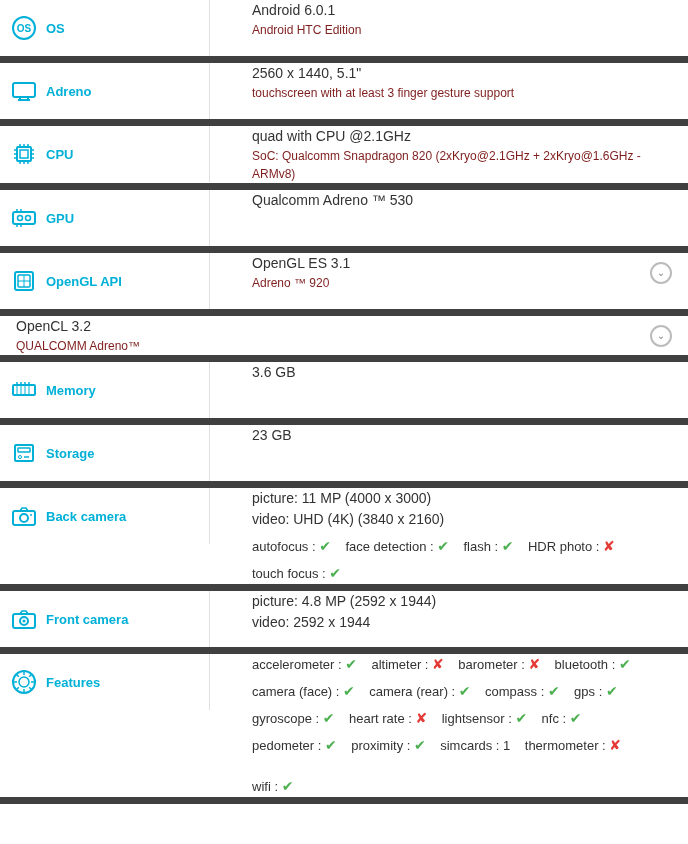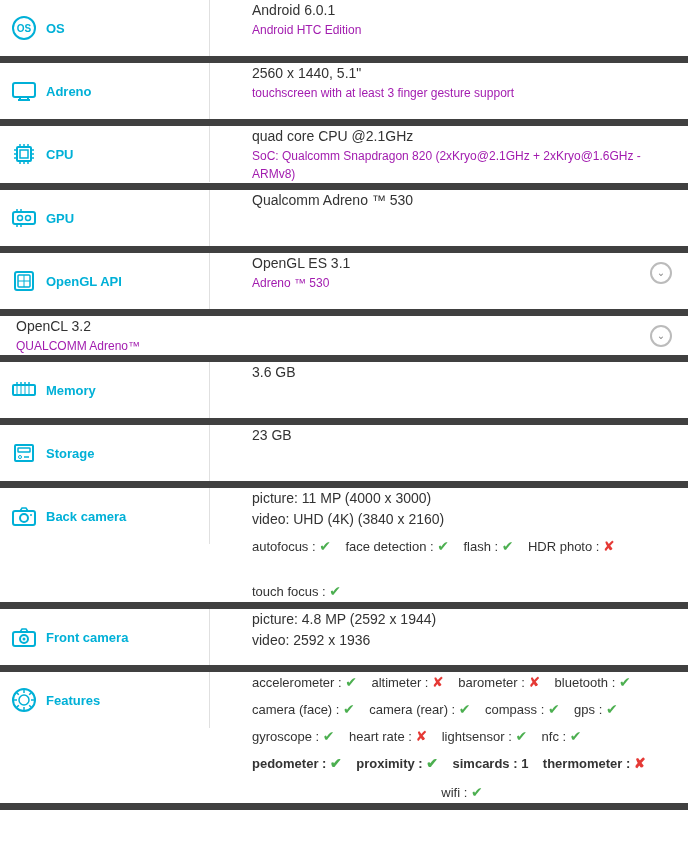--- a/index.html
+++ b/index.html
@@ -46,21 +46,21 @@
       color: #333;
       line-height: 1.5;
       position: relative;
     }
     .spec-value .main-val {
       font-size: 14px;
       color: #333;
     }
     .spec-value .sub-val {
       font-size: 12px;
-      color: #a21caf;
+      color: #7f1d1d;
     }
     .check {
       color: #4caf50;
       font-size: 14px;
     }
     .cross {
       color: #e53935;
       font-size: 14px;
     }
     .dropdown-icon {
@@ -144,21 +144,21 @@
           <line x1="3" y1="13" x2="6" y2="13" stroke="#00b0d7" stroke-width="1.5"></line>
           <line x1="3" y1="17" x2="6" y2="17" stroke="#00b0d7" stroke-width="1.5"></line>
           <line x1="20" y1="9" x2="23" y2="9" stroke="#00b0d7" stroke-width="1.5"></line>
           <line x1="20" y1="13" x2="23" y2="13" stroke="#00b0d7" stroke-width="1.5"></line>
           <line x1="20" y1="17" x2="23" y2="17" stroke="#00b0d7" stroke-width="1.5"></line>
         </svg>
       </span>
       <span class="spec-label-text">CPU</span>
     </div>
     <div class="spec-value">
-      <div class="main-val">quad core CPU @2.1GHz</div>
+      <div class="main-val">quad with CPU @2.1GHz</div>
       <div class="sub-val">SoC: Qualcomm Snapdragon 820 (2xKryo@2.1GHz + 2xKryo@1.6GHz - ARMv8)</div>
     </div>
   </div>
 
   <div class="spec-row">
     <div class="spec-label">
       <span class="spec-icon">
         <svg viewBox="0 0 26 26" fill="none">
           <rect x="2" y="7" width="22" height="12" rx="2" stroke="#00b0d7" stroke-width="2" fill="none"></rect>
           <circle cx="9" cy="13" r="2.5" stroke="#00b0d7" stroke-width="1.5" fill="none"></circle>
@@ -183,21 +183,21 @@
           <rect x="4" y="4" width="18" height="18" rx="2" stroke="#00b0d7" stroke-width="2" fill="none"></rect>
           <rect x="7" y="7" width="12" height="12" rx="1" stroke="#00b0d7" stroke-width="1.5" fill="none"></rect>
           <line x1="7" y1="13" x2="19" y2="13" stroke="#00b0d7" stroke-width="1"></line>
           <line x1="13" y1="7" x2="13" y2="19" stroke="#00b0d7" stroke-width="1"></line>
         </svg>
       </span>
       <span class="spec-label-text">OpenGL API</span>
     </div>
     <div class="spec-value" style="padding-right:50px;">
       <div class="main-val">OpenGL ES 3.1</div>
-      <div class="sub-val">Adreno ™ 530</div>
+      <div class="sub-val">Adreno ™ 920</div>
       <div class="dropdown-icon">⌄</div>
     </div>
   </div>
 
   <div class="spec-row">
     <div class="spec-value" style="padding-right:50px;">
       <div class="main-val">OpenCL 3.2</div>
       <div class="sub-val">QUALCOMM Adreno™</div>
       <div class="dropdown-icon">⌄</div>
     </div>
@@ -263,42 +263,42 @@
         &nbsp;&nbsp;
         <span>face detection :</span>
         <span class="check"> ✔</span>
         &nbsp;&nbsp;
         <span>flash :</span>
         <span class="check"> ✔</span>
         &nbsp;&nbsp;
         <span>HDR photo :</span>
         <span class="cross"> ✘</span>
       </div>
-      <div style="margin-top:24px;">
+      <div style="margin-top:6px;">
         <span>touch focus :</span>
         <span class="check"> ✔</span>
       </div>
     </div>
   </div>
 
   <div class="spec-row">
     <div class="spec-label">
       <span class="spec-icon">
         <svg viewBox="0 0 26 26" fill="none">
           <rect x="2" y="8" width="22" height="14" rx="2" stroke="#00b0d7" stroke-width="2" fill="none"></rect>
           <circle cx="13" cy="15" r="4" stroke="#00b0d7" stroke-width="2" fill="none"></circle>
           <circle cx="13" cy="15" r="1.5" fill="#00b0d7"></circle>
           <path d="M9 8 L11 5 L15 5 L17 8" stroke="#00b0d7" stroke-width="1.5" fill="none"></path>
         </svg>
       </span>
       <span class="spec-label-text">Front camera</span>
     </div>
     <div class="spec-value">
       <div class="main-val">picture: 4.8 MP (2592 x 1944)</div>
-      <div class="main-val">video: 2592 x 1936</div>
+      <div class="main-val">video: 2592 x 1944</div>
     </div>
   </div>
 
   <div class="spec-row">
     <div class="spec-label" style="align-self:flex-start; padding-top:14px;">
       <span class="spec-icon">
         <svg viewBox="0 0 26 26" fill="none">
           <circle cx="13" cy="13" r="11" stroke="#00b0d7" stroke-width="2" fill="none"></circle>
           <circle cx="13" cy="13" r="5" stroke="#00b0d7" stroke-width="1.5" fill="none"></circle>
           <line x1="13" y1="2" x2="13" y2="6" stroke="#00b0d7" stroke-width="1.5"></line>
@@ -346,32 +346,32 @@
         &nbsp;&nbsp;
         <span>heart rate :</span>
         <span class="cross"> ✘</span>
         &nbsp;&nbsp;
         <span>lightsensor :</span>
         <span class="check"> ✔</span>
         &nbsp;&nbsp;
         <span>nfc :</span>
         <span class="check"> ✔</span>
       </div>
-      <div class="feature-line" style="margin-top:4px;font-weight:bold;">
+      <div class="feature-line" style="margin-top:4px;">
         <span>pedometer :</span>
         <span class="check"> ✔</span>
         &nbsp;&nbsp;
         <span>proximity :</span>
         <span class="check"> ✔</span>
         &nbsp;&nbsp;
         <span>simcards : 1</span>
         &nbsp;&nbsp;
         <span>thermometer :</span>
         <span class="cross"> ✘</span>
       </div>
-      <div class="feature-line" style="margin-top:8px;text-align:center;">
+      <div class="feature-line" style="margin-top:20px;">
         <span>wifi :</span>
         <span class="check"> ✔</span>
       </div>
     </div>
   </div>
 
 </div>
 
 </body></html>

